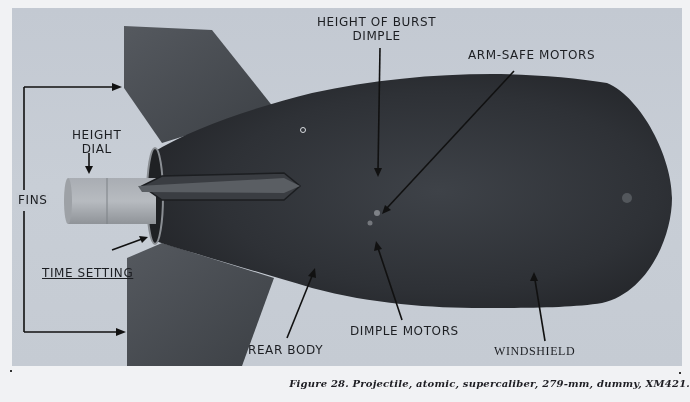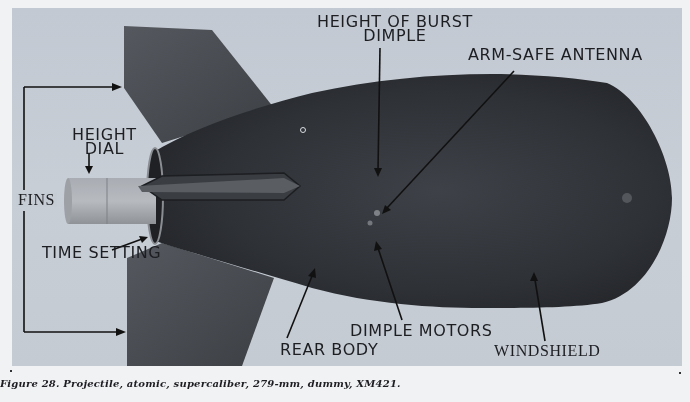--- a/index.html
+++ b/index.html
@@ -1,20 +1,20 @@
 <!DOCTYPE html>
 <html><head>
 <meta charset="utf-8">
 <style>
   html, body { margin:0; padding:0; }
   body { width:690px; height:402px; background:#f1f2f4; position:relative; overflow:hidden; font-family:"Liberation Sans", sans-serif; }
   .photo { position:absolute; left:12px; top:8px; width:670px; height:358px; background:linear-gradient(180deg,#c3c9d2 0%,#c8ced6 50%,#c5cbd3 100%); overflow:hidden; }
   .photo svg { position:absolute; left:0; top:0; }
-  .label { position:absolute; font-family:"DejaVu Sans", sans-serif; font-size:16px; letter-spacing:0.6px; color:#1c1e22; text-align:center; line-height:14px; white-space:nowrap; }
-  .caption { position:absolute; left:0; top:378px; width:690px; text-align:left; font-family:"DejaVu Serif", serif; font-style:italic; font-weight:bold; font-size:10px; color:#1d1d22; letter-spacing:0.2px; }
+  .label { position:absolute; font-family:"DejaVu Sans", sans-serif; font-size:12px; letter-spacing:0.6px; color:#1c1e22; text-align:center; line-height:14px; white-space:nowrap; }
+  .caption { position:absolute; left:0; top:378px; width:690px; text-align:right; font-family:"DejaVu Serif", serif; font-style:italic; font-weight:bold; font-size:10px; color:#1d1d22; letter-spacing:0.2px; }
   .dot { position:absolute; width:2px; height:2px; background:#333; }
 </style>
 </head>
 <body>
 
 <div class="photo">
   <svg width="670" height="358" viewBox="0 0 670 358">
     <defs>
       <radialGradient id="bodyGrad" cx="0.55" cy="0.5" r="0.6">
         <stop offset="0" stop-color="#3e4248"></stop>
@@ -82,33 +82,33 @@
       <line x1="533" y1="333" x2="523" y2="272"></line>
       <polygon points="522,264 518,273 526,273" stroke="none"></polygon>
     </g>
   </svg>
 
   <div class="label" style="left:305px; top:7px;">
     <div>HEIGHT OF BURST</div>
     <div>DIMPLE</div>
   </div>
   <div class="label" style="left:456px; top:40px;">
-    <div>ARM-SAFE ANTENNA</div>
+    <div>ARM-SAFE MOTORS</div>
   </div>
   <div class="label" style="left:60px; top:120px;">
     <div>HEIGHT</div>
     <div>DIAL</div>
   </div>
-  <div class="label" style="left:4px; top:185px; background:#c6ccd4; padding:0 2px;font-family:Liberation Serif, serif;">
+  <div class="label" style="left:4px; top:185px; background:#c6ccd4; padding:0 2px;">
     <div>FINS</div>
   </div>
-  <div class="label" style="left:30px; top:238px;">
+  <div class="label" style="left:30px; top:258px;text-decoration:underline;">
     <div>TIME SETTING</div>
   </div>
-  <div class="label" style="left:236px; top:335px;margin-left:32px;">
+  <div class="label" style="left:236px; top:335px;">
     <div>REAR BODY</div>
   </div>
   <div class="label" style="left:338px; top:316px;text-align:center;">
     <div>DIMPLE MOTORS</div>
   </div>
   <div class="label" style="left:482px; top:336px;font-family:Liberation Serif, serif;">
     <div>WINDSHIELD</div>
   </div>
 </div>
 

